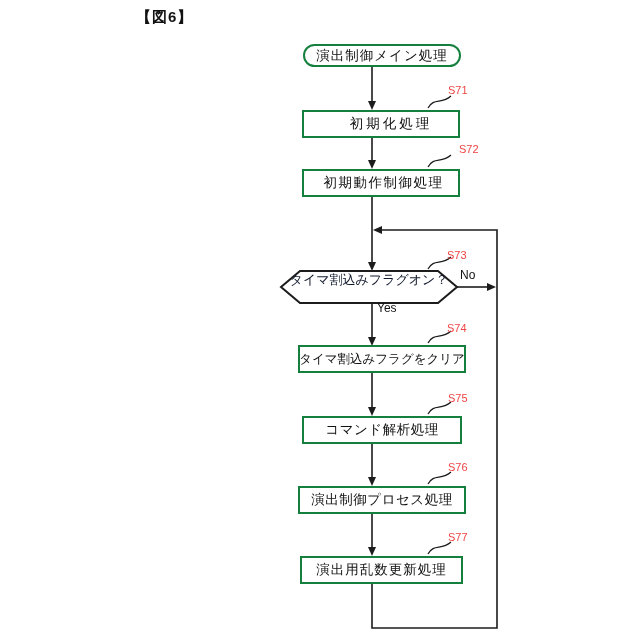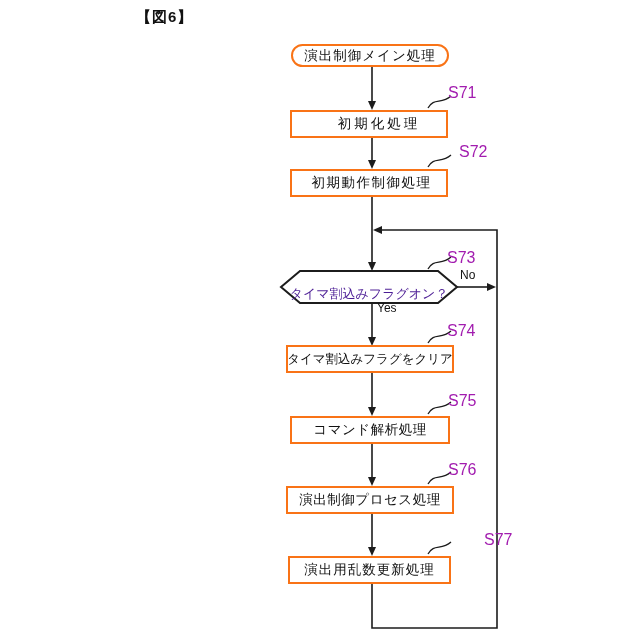--- a/index.html
+++ b/index.html
@@ -26,59 +26,60 @@
     top: 8px;
     font-size: 15px;
     font-weight: 600;
     color: #111;
     letter-spacing: 1px;
   }
   .node {
     position: absolute;
     box-sizing: border-box;
     background: #ffffff;
-    border: 2px solid #f97316;
+    border: 2px solid #15803d;
     display: flex;
     align-items: center;
     justify-content: center;
     font-size: 13.5px;
     color: #111;
     white-space: nowrap;
+    margin-left: 12px;
   }
   .oval {
     left: 291px; top: 44px; width: 158px; height: 23px;
     border-radius: 12px;
     letter-spacing: 1px;
   }
   .decision-text {
     position: absolute;
     left: 281px; top: 271px; width: 176px; height: 32px;
-    display: flex; align-items: flex-end; justify-content: center;
-    font-size: 13px; color: #4c1d95; white-space: nowrap;
+    display: flex; align-items: flex-start; justify-content: center;
+    font-size: 13px; color: #0f172a; white-space: nowrap;
     letter-spacing: 0;
   }
   .box-s71 { left: 290px; top: 110px; width: 158px; height: 28px; letter-spacing: 3px; padding-left: 20px; }
   .box-s72 { left: 290px; top: 169px; width: 158px; height: 28px; letter-spacing: 1.5px; padding-left: 5px; }
   .box-s74 { left: 286px; top: 345px; width: 168px; height: 28px; font-size: 12.5px; letter-spacing: 0; }
   .box-s75 { left: 290px; top: 416px; width: 160px; height: 28px; letter-spacing: 0.5px; }
   .box-s76 { left: 286px; top: 486px; width: 168px; height: 28px; letter-spacing: 0.5px; }
   .box-s77 { left: 288px; top: 556px; width: 163px; height: 28px; letter-spacing: 1px; }
   .step-label {
     position: absolute;
-    font-size: 16px;
-    color: #a21caf;
+    font-size: 11px;
+    color: #ef4444;
     white-space: nowrap;
   }
   .lbl-s71 { left: 448px; top: 84px; }
   .lbl-s72 { left: 459px; top: 143px; }
   .lbl-s73 { left: 447px; top: 249px; }
   .lbl-s74 { left: 447px; top: 322px; }
   .lbl-s75 { left: 448px; top: 392px; }
   .lbl-s76 { left: 448px; top: 461px; }
-  .lbl-s77 { left: 448px; top: 531px; margin-left: 36px; }
+  .lbl-s77 { left: 448px; top: 531px; }
   .branch-label {
     position: absolute;
     font-size: 12px;
     color: #111;
   }
   .lbl-yes { left: 377px; top: 301px; }
   .lbl-no  { left: 460px; top: 268px; text-align: right; }
   svg .flowline { stroke: #1c1c1c; stroke-width: 1.6; fill: none; }
   svg .arrowhead { fill: #1c1c1c; stroke: none; }
   svg .shape { stroke: #1c1c1c; stroke-width: 2; fill: #ffffff; }

